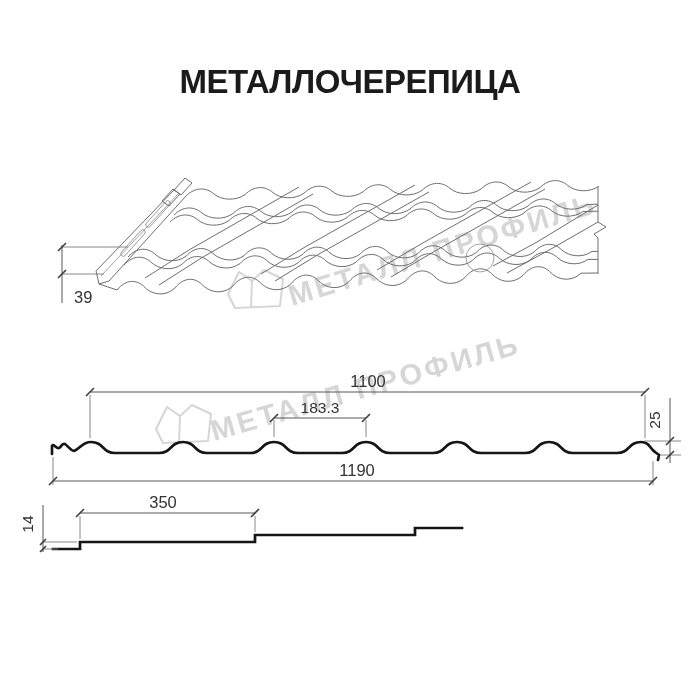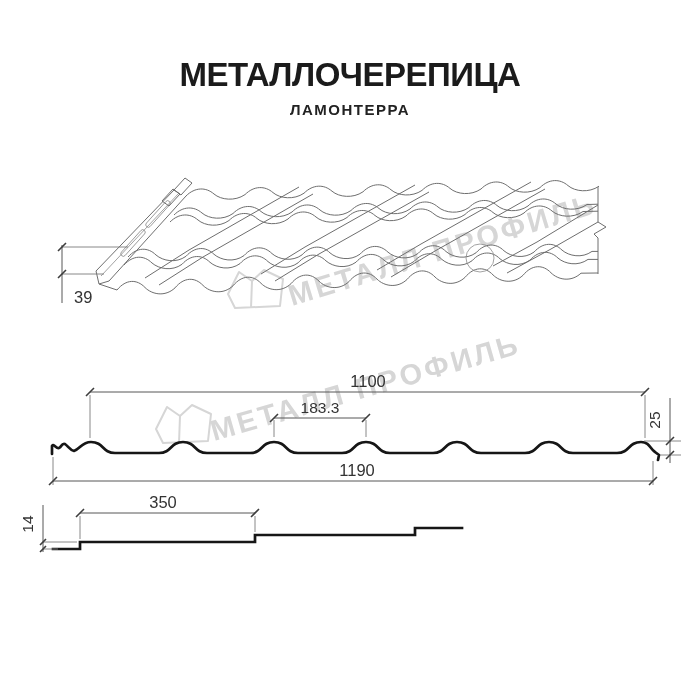--- a/index.html
+++ b/index.html
@@ -1,19 +1,19 @@
 <!DOCTYPE html>
 <html><head>
 <meta charset="utf-8">
 <style>
   html,body{margin:0;padding:0;background:#fff;}
   .canvas{position:relative;width:700px;height:700px;background:#fff;overflow:hidden;
           font-family:"Liberation Sans",sans-serif;}
   .title-block{position:absolute;top:56px;left:0;width:700px;text-align:center;z-index:3;}
-  .title-main{font-size:33px;font-weight:800;letter-spacing:-0.5px;color:#1b1b1b;margin:0;}
+  .title-main{font-size:33px;font-weight:800;letter-spacing:-0.5px;color:#1b1b1b;margin:7px;}
   .title-sub{font-size:15px;font-weight:700;letter-spacing:1.5px;color:#222;margin-top:7px;}
   svg.drawing{position:absolute;left:0;top:0;z-index:2;}
   .thin{stroke:#6e6e6e;stroke-width:1;fill:none;}
   .thin2{stroke:#8a8a8a;stroke-width:.8;fill:none;}
   .profile{stroke:#161616;stroke-width:2.7;fill:none;stroke-linejoin:round;stroke-linecap:round;}
   .steps{stroke:#161616;stroke-width:2.7;fill:none;stroke-linejoin:miter;stroke-linecap:square;}
   .dim{stroke:#565656;stroke-width:1;fill:none;}
   .ext{stroke:#7a7a7a;stroke-width:.9;fill:none;}
   .tick{stroke:#3d3d3d;stroke-width:1.6;fill:none;}
   .dimtext{fill:#333;font-size:15.5px;}
@@ -21,21 +21,20 @@
   .wm{stroke:#d6d6d6;stroke-width:2;fill:none;stroke-linejoin:round;}
   .wmtext{fill:#d6d6d6;font-weight:bold;font-size:29px;letter-spacing:3px;}
 </style>
 </head>
 <body>
 
 <div class="canvas">
 
   <div class="title-block">
     <div class="title-main">МЕТАЛЛОЧЕРЕПИЦА</div>
-    <div class="title-sub">ЛАМОНТЕРРА</div>
   </div>
 
   <svg class="drawing" width="700" height="700" viewBox="0 0 700 700">
 
     <g>
       <path class="wm" transform="translate(227,269)" d="M1,25 L12,3 L25,12 L37,1 L56,10 L53,37 L8,39 Z M25,12 L24,39"></path>
       <text class="wmtext" transform="translate(292,306) rotate(-17)">МЕТАЛЛ ПРОФИЛЬ</text>
     </g>
     <g>
       <path class="wm" transform="translate(155,404)" d="M1,25 L12,3 L25,12 L37,1 L56,10 L53,37 L8,39 Z M25,12 L24,39"></path>

